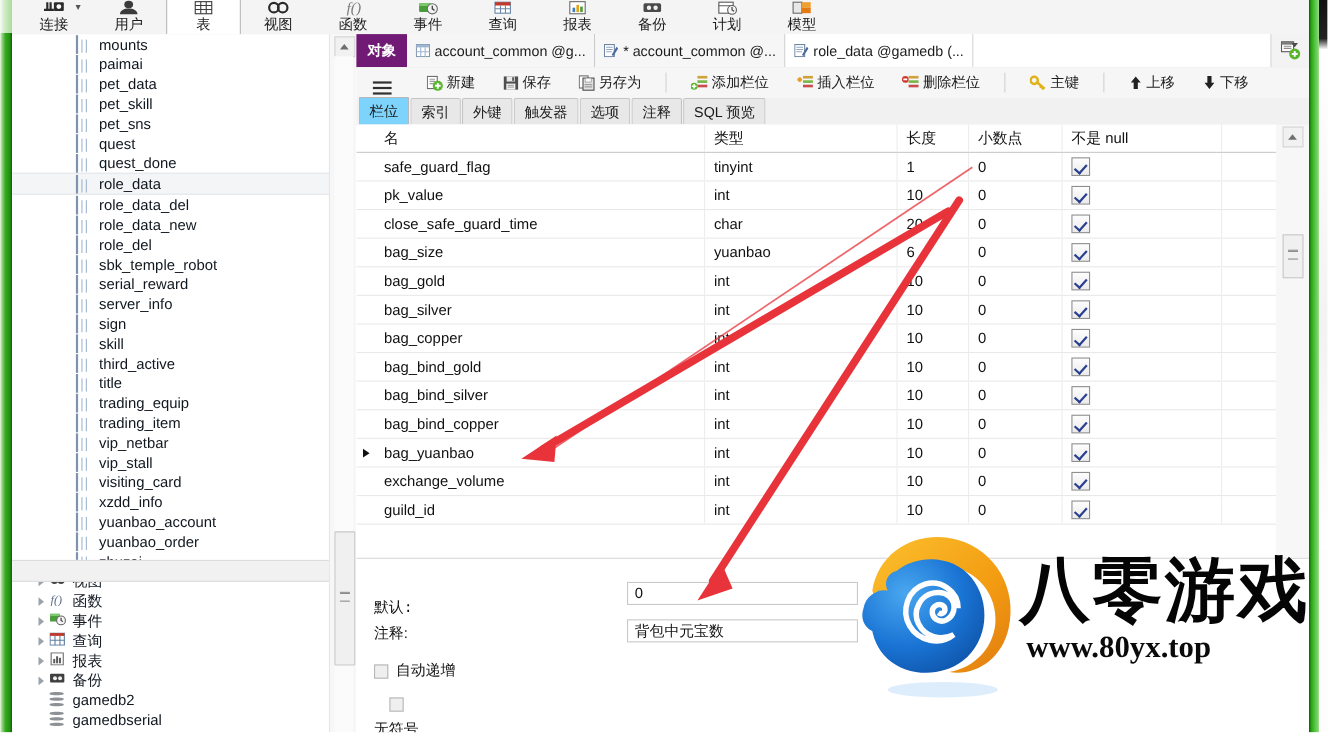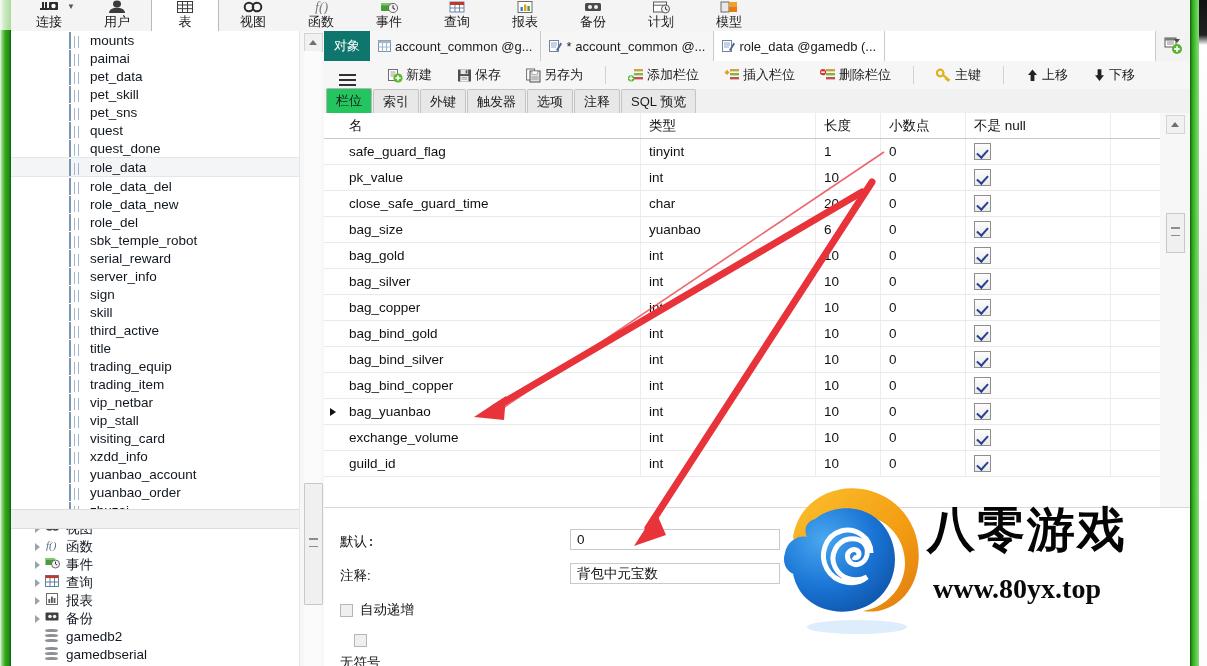--- a/index.html
+++ b/index.html
@@ -73,41 +73,41 @@
      border-top:1px solid #dcdcdc;border-bottom:1px solid #dcdcdc;}
 
   
   .main{position:absolute;left:324px;top:31px;right:17px;bottom:0;background:#fff;}
 
   
   .tabbar{position:absolute;left:0;top:0;right:0;height:30px;background:#f0f0f0;
      border-bottom:1px solid #cfcfcf;display:flex;align-items:stretch;}
   .tab{display:flex;align-items:center;gap:4px;padding:0 8px;font-size:13px;color:#1b1b1b;
      border-right:1px solid #cacaca;white-space:nowrap;background:#f6f6f6;}
-  .tab.obj{background:#0f766e;color:#fff;font-weight:normal;padding:0 10px;border-right:none;}
+  .tab.obj{background:#701a75;color:#fff;font-weight:bold;padding:0 10px;border-right:none;}
   .tab.cur{background:#ffffff;}
   .tab-fill{flex:1;background:#ffffff;border-right:1px solid #cacaca;}
   .tab-newbtn{width:34px;background:#f3f3f3;display:flex;align-items:center;justify-content:center;}
 
   .mini-ico{width:13px;height:12px;flex:0 0 13px;}
 
   
   .toolbar{position:absolute;left:0;top:30px;right:0;height:28px;background:#f6f6f6;
      display:flex;align-items:center;gap:11px;border-bottom:none;}
   .tb-hamb{width:46px;display:flex;align-items:center;justify-content:center;}
   .tb-hamb i{display:block;width:17px;height:2px;background:#303030;box-shadow:0 5px 0 #303030,0 10px 0 #303030;}
   .tb-btn{display:flex;align-items:center;gap:3px;padding:0 7px;height:22px;font-size:13px;color:#1b1b1b;white-space:nowrap;}
   .tb-sep{width:1px;height:18px;background:#d2d2d2;margin:0 4px;}
 
   
   .subtabs{position:absolute;left:0;top:58px;right:0;height:24px;background:#f1f1f1;
      border-bottom:1px solid #b5b5b5;display:flex;align-items:flex-end;padding-left:2px;}
   .stab{height:23px;padding:0 9px;display:flex;align-items:center;font-size:13px;color:#1b1b1b;
      border:1px solid #c4c4c4;border-bottom:none;background:#e8e8e8;margin-right:1px;border-radius:2px 2px 0 0;}
-  .stab.active{background:#22c55e;height:24px;border-color:#b5b5b5;position:relative;z-index:2;}
+  .stab.active{background:#7dd3fc;height:24px;border-color:#b5b5b5;position:relative;z-index:2;}
 
   
   .grid{position:absolute;left:0;top:82px;right:0;height:394px;background:#fff;
      border-top:none;overflow:hidden;}
   .grid-scrollarea{position:absolute;left:0;top:0;right:30px;bottom:0;}
   .grow{display:flex;height:25px;align-items:stretch;border-bottom:1px solid #e9e9e9;font-size:13.5px;}
   .grow.head{background:#fff;border-bottom:1px solid #c9c9c9;font-size:13.5px;}
   .gc{display:flex;align-items:center;padding-left:8px;border-right:1px solid #ededed;box-sizing:border-box;overflow:hidden;white-space:nowrap;}
   .gc.marker{width:17px;padding:0;border-right:none;justify-content:center;}
   .gc.name{width:300px;}
@@ -133,21 +133,21 @@
   .props{position:absolute;left:0;top:476px;right:0;bottom:0;background:#fff;border-top:1px solid #d8d8d8;}
   .prow{position:absolute;display:flex;align-items:center;}
   .plabel{font-size:13.5px;color:#111;}
   .pfield{height:21px;border:1px solid #c9c9c9;background:#fff;font-size:13.5px;color:#111;
      display:flex;align-items:center;padding-left:6px;box-sizing:border-box;}
   .pcheck{display:flex;align-items:center;gap:7px;font-size:13.5px;color:#111;}
   .pcheck .box{width:13px;height:13px;border:1px solid #b6b6b6;background:#efefef;box-sizing:border-box;}
 
   
   .watermark{position:absolute;left:775px;top:473px;width:425px;height:188px;pointer-events:none;}
-  .wm-text-cn{position:absolute;left:152px;top:32px;font-size:48px;font-weight:bold;letter-spacing:2px;
+  .wm-text-cn{position:absolute;left:152px;top:32px;font-size:64px;font-weight:bold;letter-spacing:2px;
      color:#050505;font-family:"DejaVu Sans",sans-serif;line-height:1;}
   .wm-text-url{position:absolute;left:158px;top:100px;font-size:28px;font-weight:bold;color:#0a0a0a;
      font-family:"Liberation Serif",serif;letter-spacing:0px;}
 
   
   .arrows{position:absolute;inset:0;pointer-events:none;}
 </style>
 </head>
 <body>
 
@@ -768,21 +768,21 @@
             <div class="gc tail"></div>
           </div>
         </div>
       <div class="grid-sb">
         <div class="gsb-up"></div>
         <div class="gsb-thumb"></div>
       </div>
     </div>
 
     <div class="props">
-      <div class="prow" style="left:16px;top:25px;font-family:Liberation Mono, monospace;">
+      <div class="prow" style="left:16px;top:35px;font-family:Liberation Mono, monospace;">
         <span class="plabel">默认:</span>
       </div>
       <div class="pfield" style="position:absolute;left:246px;top:21px;width:210px;">
         <span>0</span>
       </div>
       <div class="prow" style="left:16px;top:59px;">
         <span class="plabel">注释:</span>
       </div>
       <div class="pfield" style="position:absolute;left:246px;top:55px;width:210px;">
         <span>背包中元宝数</span>

